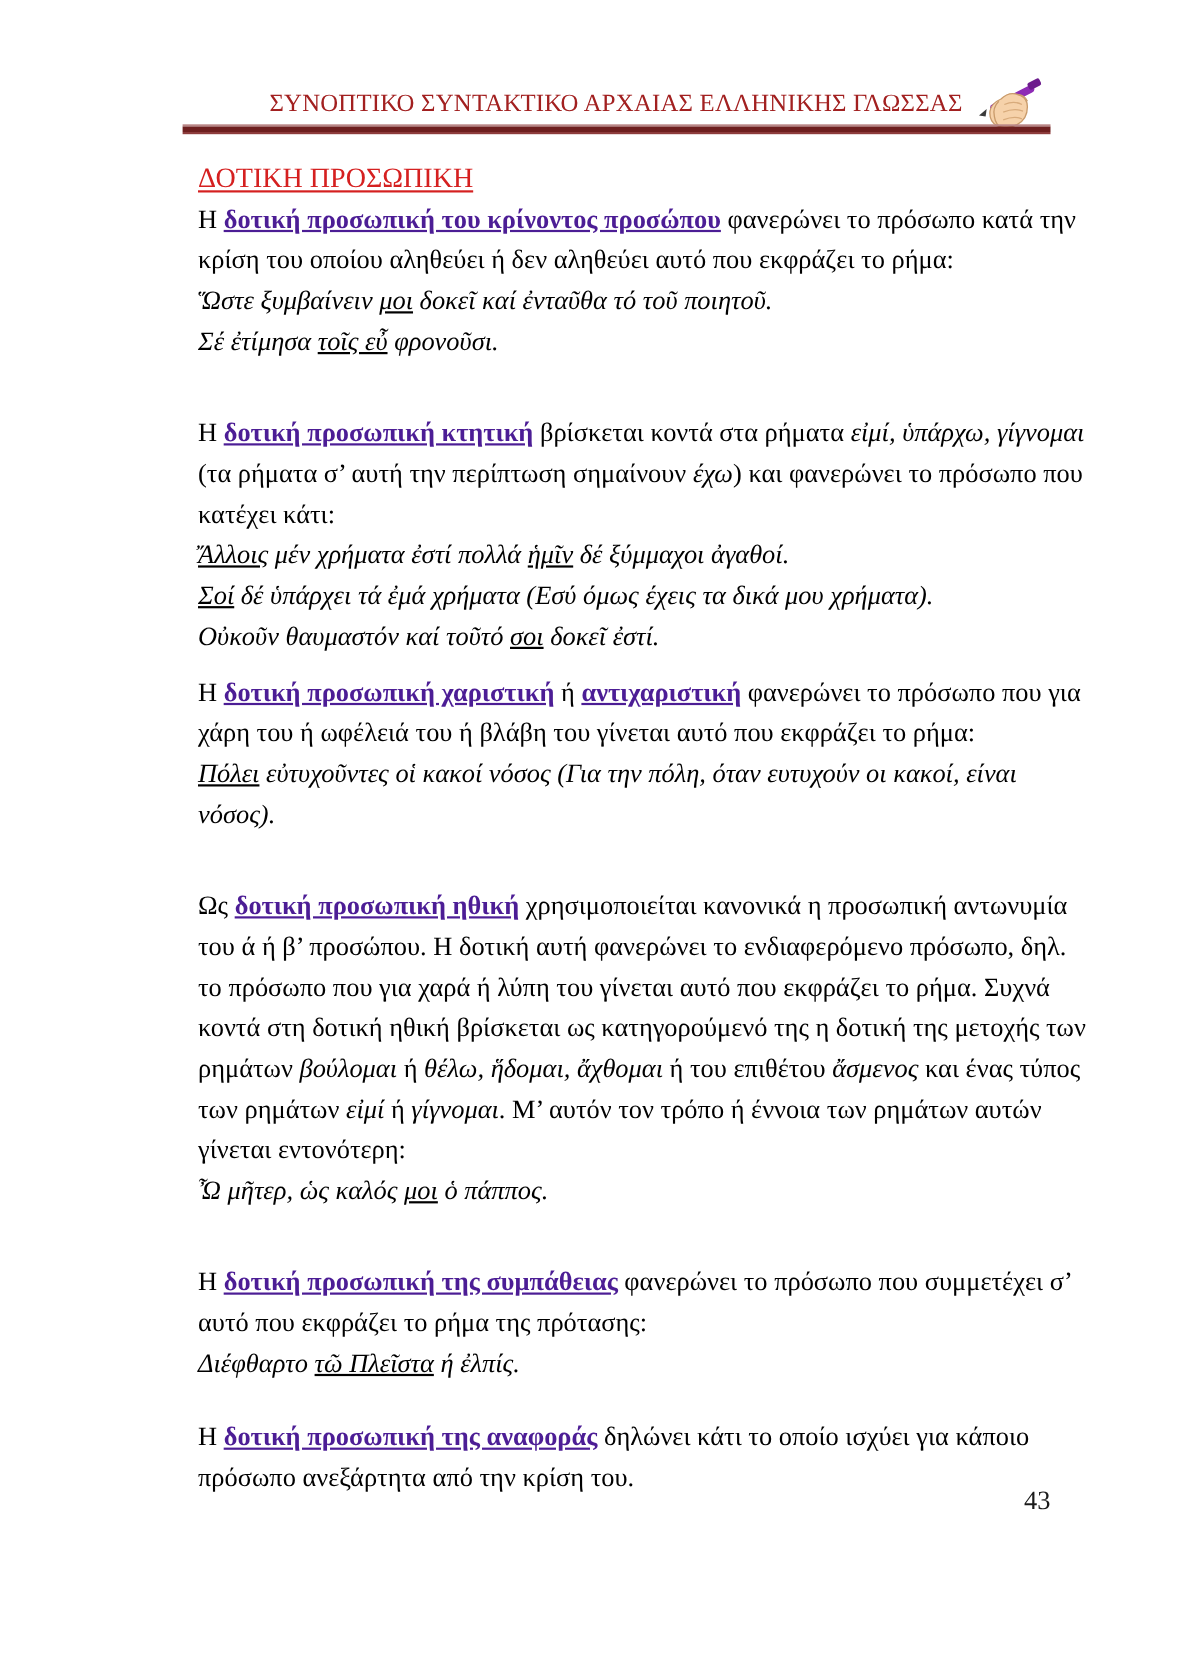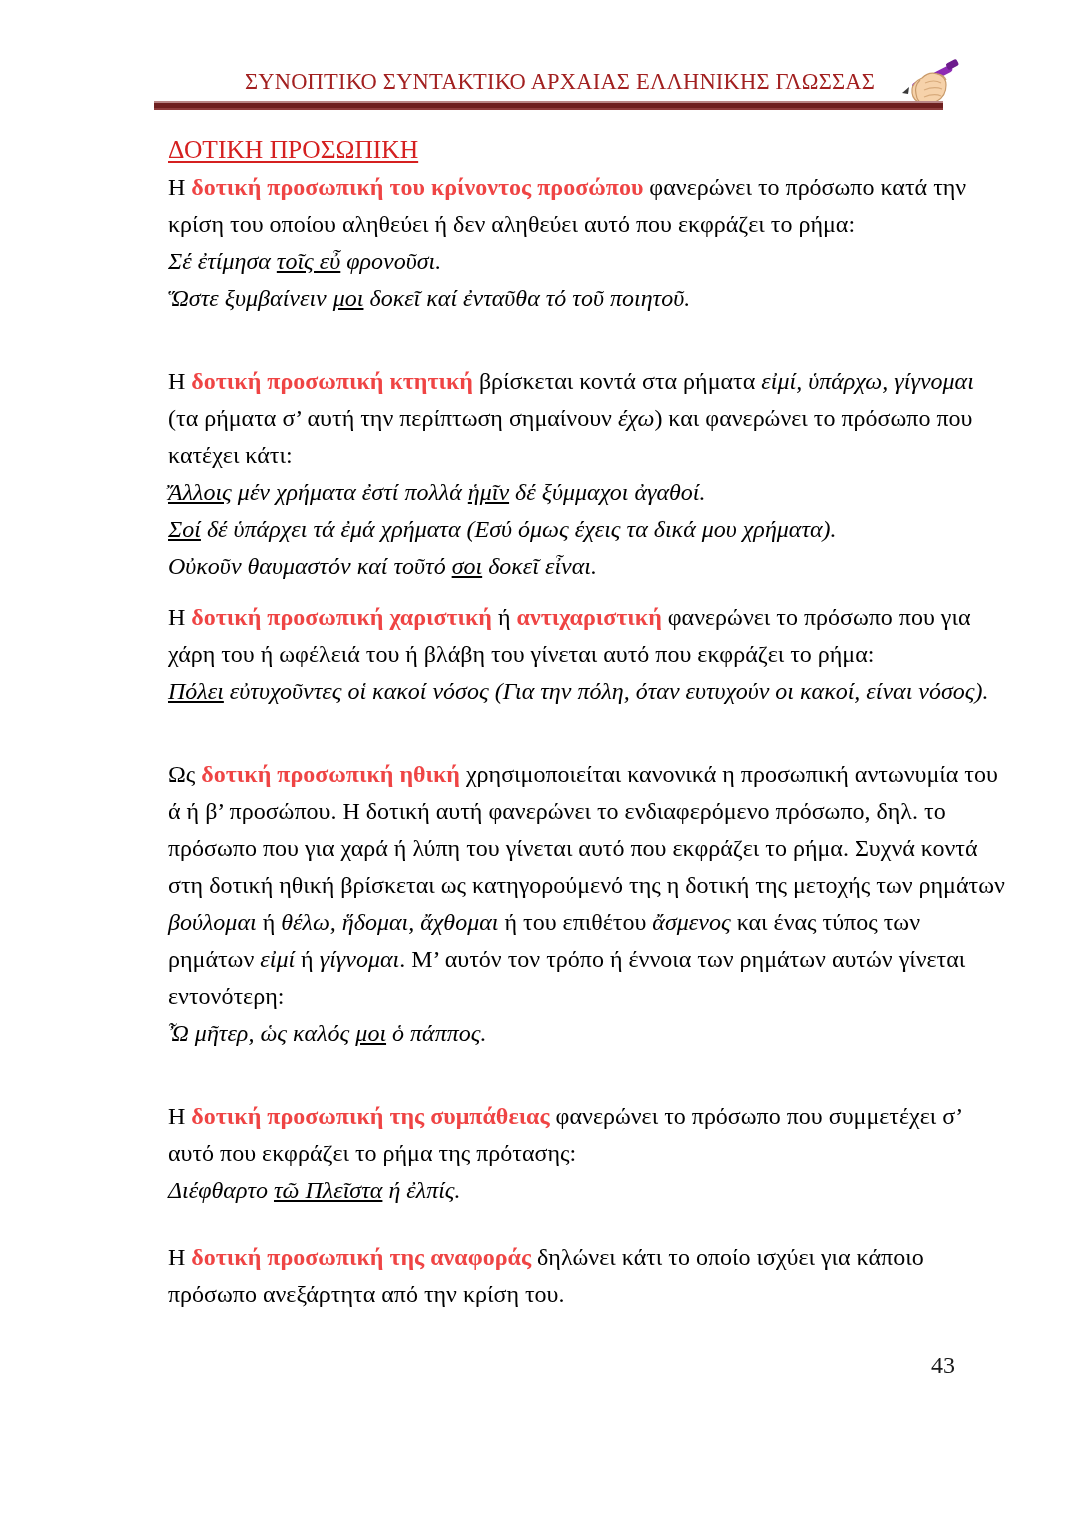--- a/index.html
+++ b/index.html
@@ -16,21 +16,21 @@
     color: #000000;
     overflow: hidden;
   }
 
   .page {
     position: absolute;
     left: 0; top: 0;
     width: 1080px;
     height: 1527px;
     box-sizing: border-box;
-    padding: 0;
+    padding: 12px;
   }
 
   
   .header-block {
     position: relative;
     margin: 0 62px 0 160px;
     padding-top: 70px;
   }
   .header-title {
     color: #a22020;
@@ -99,22 +99,23 @@
 
   p.para {
     margin: 0;
     padding: 0;
   }
   .gap-sm { height: 14px; }
   .gap-md { height: 30px; }
   .gap-lg { height: 46px; }
 
   .term {
-    color: #ef4444;
+    color: #4c1d95;
     font-weight: bold;
+    text-decoration: underline;
   }
   .ex {
     font-style: italic;
   }
   .u { text-decoration: underline; text-underline-offset: 2px; }
   .it { font-style: italic; }
 
   .page-number {
     position: absolute;
     right: 125px;
@@ -159,33 +160,33 @@
   </div>
 
   <div class="content">
 
     <span class="heading-wrap">
       <h1 class="section-heading">ΔΟΤΙΚΗ ΠΡΟΣΩΠΙΚΗ</h1>
     </span>
 
     <p class="para"><span>Η </span><span class="term">δοτική προσωπική του κρίνοντος προσώπου</span><span> φανερώνει το πρόσωπο κατά την κρίση του οποίου αληθεύει ή δεν αληθεύει αυτό που εκφράζει το ρήμα:</span></p>
 
+    <p class="para ex"><span>Ὥστε ξυμβαίνειν </span><span class="u">μοι</span><span> δοκεῖ καί ἐνταῦθα τό τοῦ ποιητοῦ.</span></p>
+
     <p class="para ex"><span>Σέ ἐτίμησα </span><span class="u">τοῖς εὖ</span><span> φρονοῦσι.</span></p>
 
-    <p class="para ex"><span>Ὥστε ξυμβαίνειν </span><span class="u">μοι</span><span> δοκεῖ καί ἐνταῦθα τό τοῦ ποιητοῦ.</span></p>
-
     <div class="gap-lg"></div>
 
     <p class="para"><span>Η </span><span class="term">δοτική προσωπική κτητική</span><span> βρίσκεται κοντά στα ρήματα </span><span class="it">εἰμί, ὑπάρχω, γίγνομαι</span><span> (τα ρήματα σ’ αυτή την περίπτωση σημαίνουν </span><span class="it">έχω</span><span>) και φανερώνει το πρόσωπο που κατέχει κάτι:</span></p>
 
     <p class="para ex"><span class="u">Ἄλλοις</span><span> μέν χρήματα ἐστί πολλά </span><span class="u">ἡμῖν</span><span> δέ ξύμμαχοι ἀγαθοί.</span></p>
 
     <p class="para ex"><span class="u">Σοί</span><span> δέ ὑπάρχει τά ἐμά χρήματα (Εσύ όμως έχεις τα δικά μου χρήματα).</span></p>
 
-    <p class="para ex"><span>Οὐκοῦν θαυμαστόν καί τοῦτό </span><span class="u">σοι</span><span> δοκεῖ εἶναι.</span></p>
+    <p class="para ex"><span>Οὐκοῦν θαυμαστόν καί τοῦτό </span><span class="u">σοι</span><span> δοκεῖ ἐστί.</span></p>
 
     <div class="gap-sm"></div>
 
     <p class="para"><span>Η </span><span class="term">δοτική προσωπική χαριστική</span><span> ή </span><span class="term">αντιχαριστική</span><span> φανερώνει το πρόσωπο που για χάρη του ή ωφέλειά του ή βλάβη του γίνεται αυτό που εκφράζει το ρήμα:</span></p>
 
     <p class="para ex"><span class="u">Πόλει</span><span> εὐτυχοῦντες οἱ κακοί νόσος (Για την πόλη, όταν ευτυχούν οι κακοί, είναι νόσος).</span></p>
 
 
     <div class="gap-lg"></div>
 

